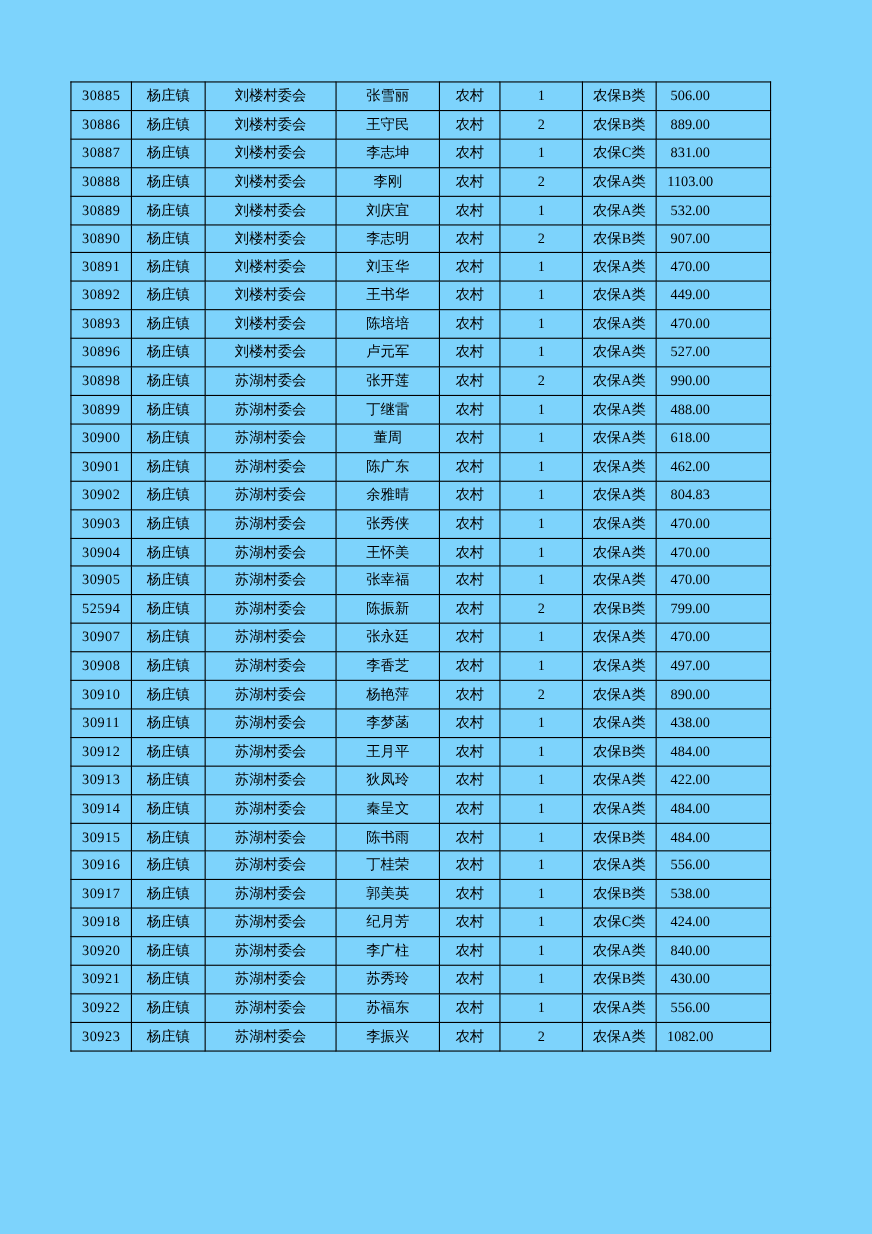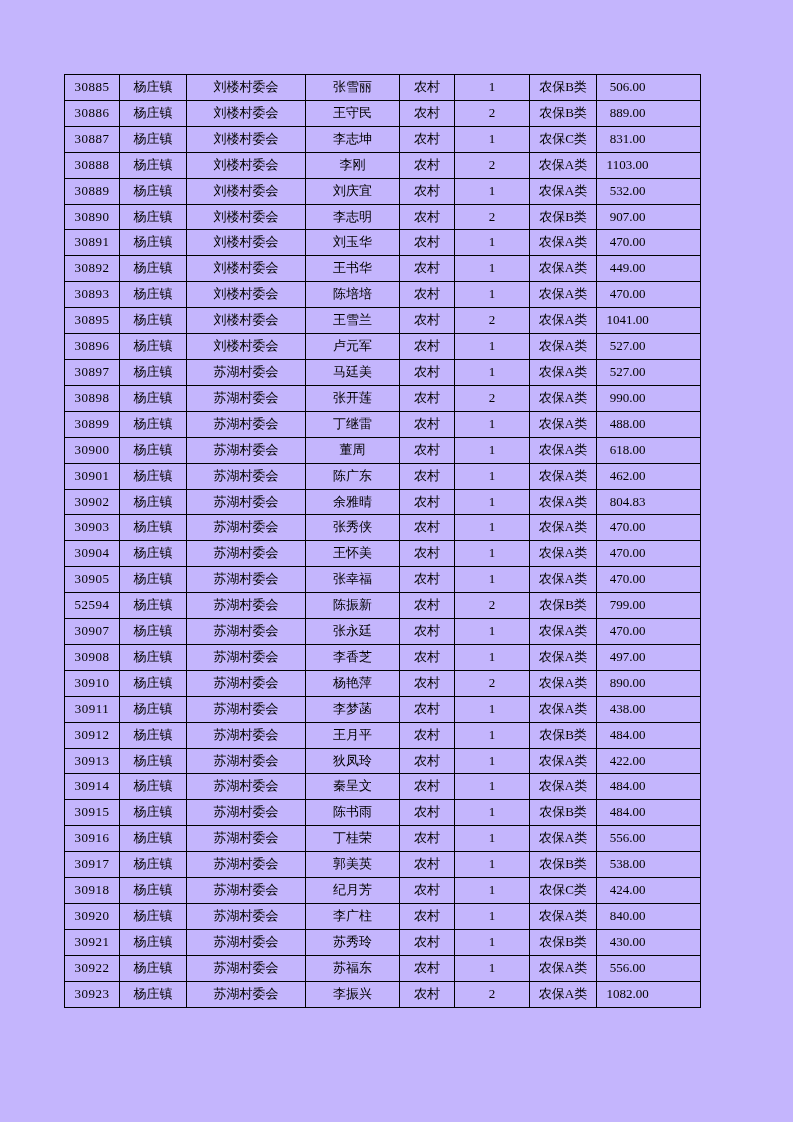--- a/index.html
+++ b/index.html
@@ -9,21 +9,21 @@
     background: #ffffff;
     font-family: "Liberation Serif", "DejaVu Serif", serif;
     color: #000000;
     position: relative;
     overflow: hidden;
   }
   .page {
     position: absolute;
     left: 0; top: 0;
     width: 793px; height: 1122px;
-    background: #c4b5fd;
+    background: #7dd3fc;
   }
   table.data-table {
     position: absolute;
     left: 64px;
     top: 74px;
     width: 636px;
     border-collapse: collapse;
     table-layout: fixed;
   }
   table.data-table td {
@@ -152,44 +152,24 @@
           <td class="col-record-id">30893</td>
           <td class="col-town">杨庄镇</td>
           <td class="col-village-committee">刘楼村委会</td>
           <td class="col-person-name">陈培培</td>
           <td class="col-residence-type">农村</td>
           <td class="col-person-count">1</td>
           <td class="col-insurance-category">农保A类</td>
           <td class="col-amount">470.00</td>
         </tr>
         <tr>
-          <td class="col-record-id">30895</td>
-          <td class="col-town">杨庄镇</td>
-          <td class="col-village-committee">刘楼村委会</td>
-          <td class="col-person-name">王雪兰</td>
-          <td class="col-residence-type">农村</td>
-          <td class="col-person-count">2</td>
-          <td class="col-insurance-category">农保A类</td>
-          <td class="col-amount">1041.00</td>
-        </tr>
-        <tr>
           <td class="col-record-id">30896</td>
           <td class="col-town">杨庄镇</td>
           <td class="col-village-committee">刘楼村委会</td>
           <td class="col-person-name">卢元军</td>
-          <td class="col-residence-type">农村</td>
-          <td class="col-person-count">1</td>
-          <td class="col-insurance-category">农保A类</td>
-          <td class="col-amount">527.00</td>
-        </tr>
-        <tr>
-          <td class="col-record-id">30897</td>
-          <td class="col-town">杨庄镇</td>
-          <td class="col-village-committee">苏湖村委会</td>
-          <td class="col-person-name">马廷美</td>
           <td class="col-residence-type">农村</td>
           <td class="col-person-count">1</td>
           <td class="col-insurance-category">农保A类</td>
           <td class="col-amount">527.00</td>
         </tr>
         <tr>
           <td class="col-record-id">30898</td>
           <td class="col-town">杨庄镇</td>
           <td class="col-village-committee">苏湖村委会</td>
           <td class="col-person-name">张开莲</td>

